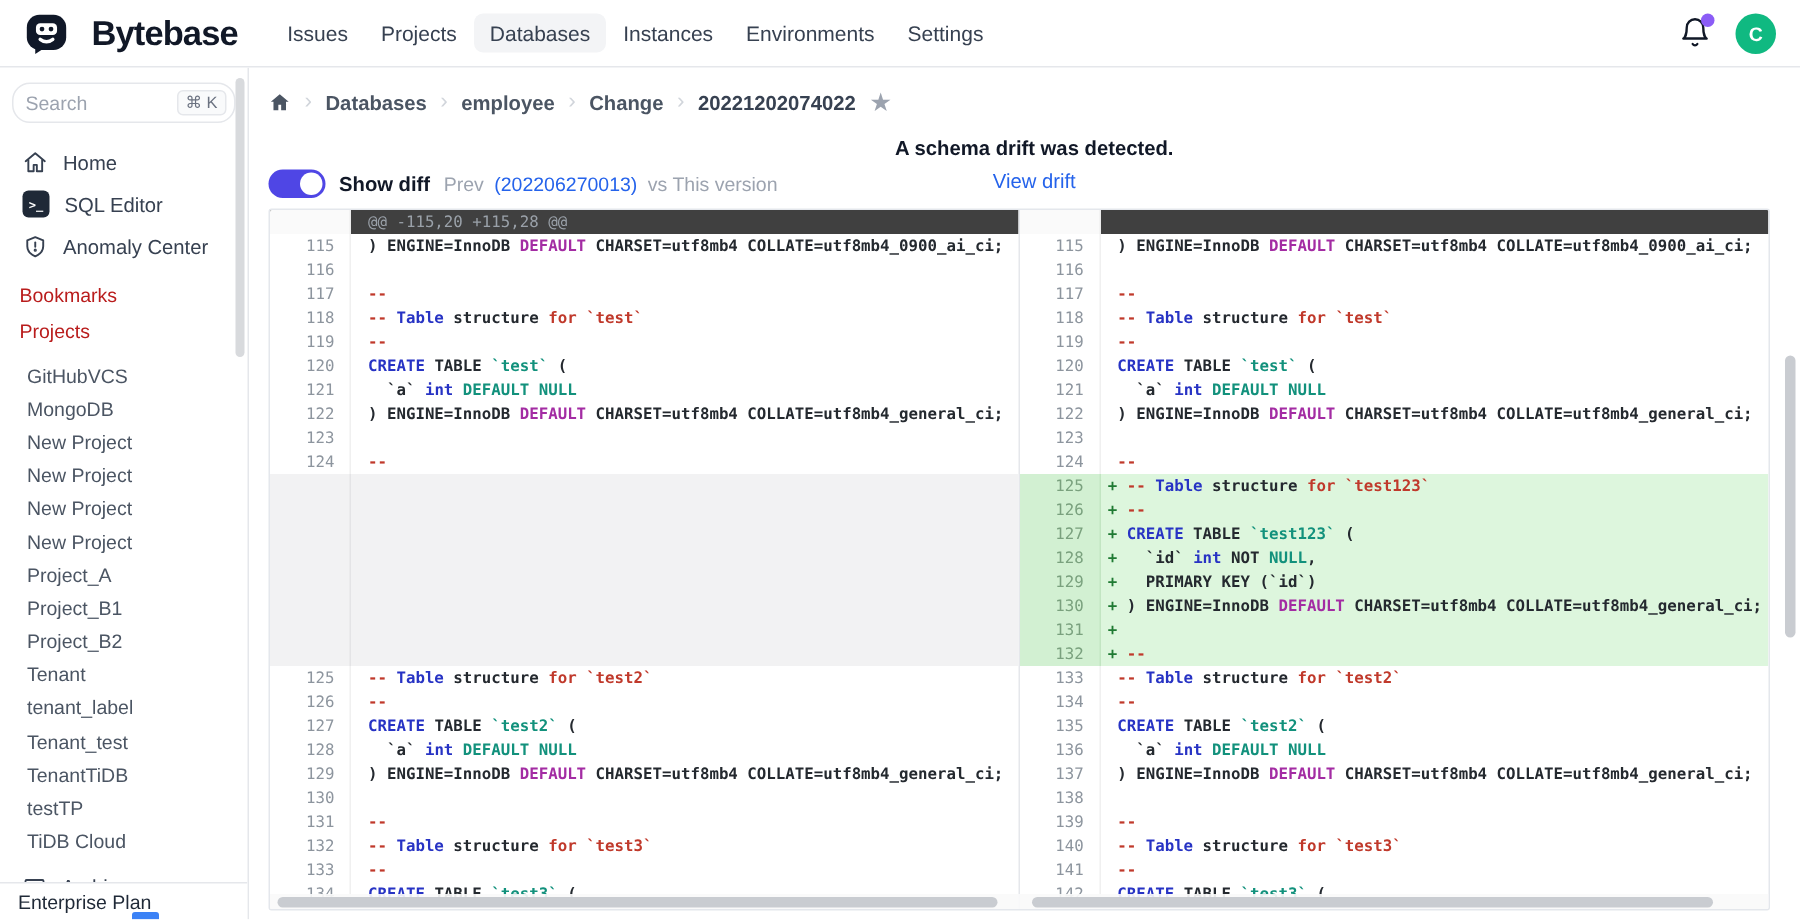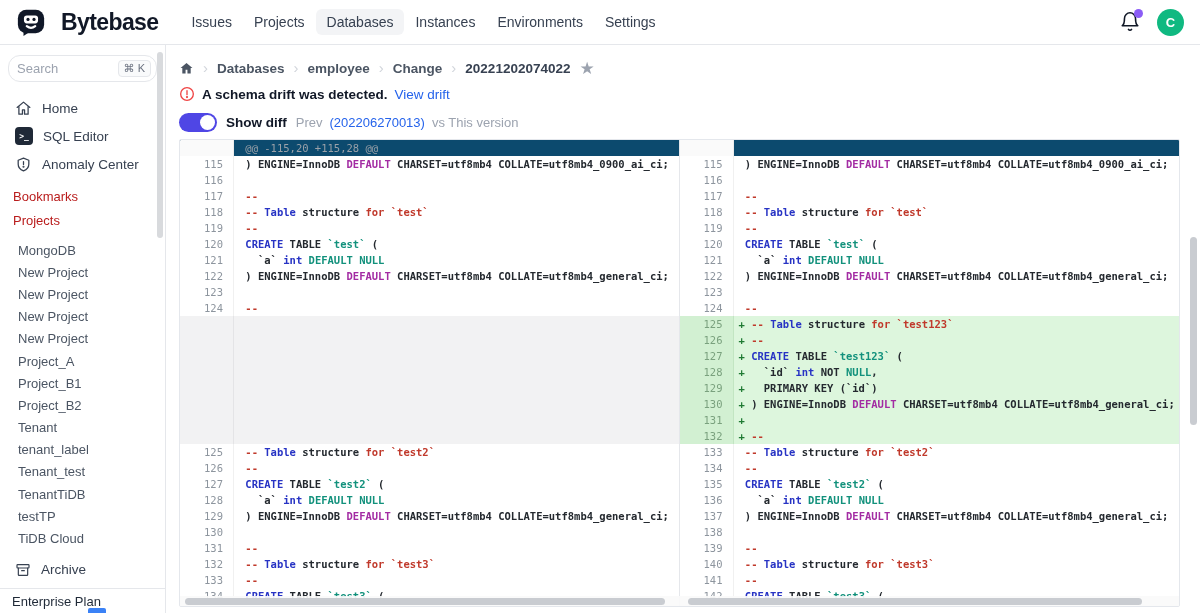--- a/index.html
+++ b/index.html
@@ -38,41 +38,41 @@
     display: flex; align-items: center; padding-left: 12px; font-size: 13px; font-weight: 400; color: #1f2937; background: #fff; }
   .side-scroll { position: absolute; top: 7px; right: 2px; width: 6px; height: 186px; border-radius: 3px; background: #d8dadd; }
 
   
   .main { position: absolute; left: 167px; top: 45px; right: 0; bottom: 0; padding-left: 12px; background: #fff; }
   .crumbrow { margin-top: 12px; height: 22px; display: flex; align-items: center; gap: 9px; }
   .crumb { font-size: 13.5px; font-weight: 600; color: #4b5563; cursor: pointer; }
   .crumb.last { color: #374151; }
   .crumb-sep { color: #d1d5db; font-size: 15px; font-weight: 400; margin-top: -2px; }
   .star { color: #9ca3af; font-size: 17px; cursor: pointer; line-height: 1; }
-  .driftrow { margin-top: 5px; height: 20px; display: flex; align-items: center; gap: 7px; }
+  .driftrow { margin-top: 5px; height: 20px; display: flex; align-items: center; gap: 7px; flex-direction: column; }
   .drift-msg { font-size: 13.5px; font-weight: 600; color: #111827; }
   .link { font-size: 13.5px; color: #2563eb; cursor: pointer; text-decoration: none; }
   .togglerow { margin-top: 7px; height: 22px; display: flex; align-items: center; gap: 9px; }
   .toggle { width: 38px; height: 19px; border-radius: 10px; background: #4f46e5; position: relative; cursor: pointer; }
   .toggle .knob { position: absolute; top: 2px; right: 2px; width: 15px; height: 15px; border-radius: 50%; background: #fff; }
   .toggle-label { font-size: 13.5px; font-weight: 700; color: #111827; }
   .muted { font-size: 13px; color: #9ca3af; }
 
   
   .diff { margin-top: 6px; margin-right: 20px; height: 468px; border: 1px solid #e4e7ec; border-radius: 2px;
     position: relative; display: flex; overflow: hidden; background: #fff; }
   .pane { width: 50%; overflow: hidden; }
   .pane.left { border-right: 1px solid #e5e7eb; }
   .drow { display: flex; height: 16px; }
   .gut { flex: none; width: 54px; text-align: right; padding-right: 10px;
     font-family: "DejaVu Sans Mono", monospace; font-size: 10.5px; line-height: 16px; color: #8d959e;
     border-right: 1px solid #f0f0f0; background: #fff; }
   .code { flex: 1; font-family: "DejaVu Sans Mono", monospace; font-size: 10.5px; line-height: 16px;
     font-weight: 700; color: #24292f; white-space: pre; overflow: hidden; padding-left: 5px; }
-  .drow.hdr { background: #0c4a6e; }
+  .drow.hdr { background: #404040; }
   .drow.hdr .gut { background: #fafafa; border-right-color: #ececec; }
   .drow.hdr .code { font-weight: 400; color: #9aa1a9; }
   .drow.gap { background: #f2f2f3; }
   .drow.gap .gut { background: #f2f2f3; border-right-color: #e4e4e6; }
   .drow.add .code { background: #ddf6dd; }
   .drow.add .gut { background: #d2f0d2; border-right-color: #c2e5c2; color: #7aa17e; }
   .tk-p { color: #24292f; } .tk-k { color: #2733c4; } .tk-t { color: #12917c; }
   .tk-r { color: #c0392b; } .tk-m { color: #a32ca3; } .tk-g { color: #9aa1a9; }
   .tk-plus { color: #1f7a33; }
   .hscroll { position: absolute; bottom: 0; height: 10px; background: rgba(250,250,250,.92); }
@@ -146,20 +146,21 @@
           <path d="M12 3l7.5 3v5.5c0 4.5-3.2 7.6-7.5 9.5-4.3-1.9-7.5-5-7.5-9.5V6z"></path>
           <path d="M12 8v4"></path>
             <circle cx="12" cy="15.2" r="0.6" fill="#374151"></circle>
         </svg>
         <span>Anomaly Center</span>
       </div>
     </div>
     <div class="section-label">Bookmarks</div>
     <div class="section-label" style="margin-top:3px">Projects</div>
     <div class="projlist">
+        <div class="proj">GitHubVCS</div>
         <div class="proj">MongoDB</div>
         <div class="proj">New Project</div>
         <div class="proj">New Project</div>
         <div class="proj">New Project</div>
         <div class="proj">New Project</div>
         <div class="proj">Project_A</div>
         <div class="proj">Project_B1</div>
         <div class="proj">Project_B2</div>
         <div class="proj">Tenant</div>
         <div class="proj">tenant_label</div>

